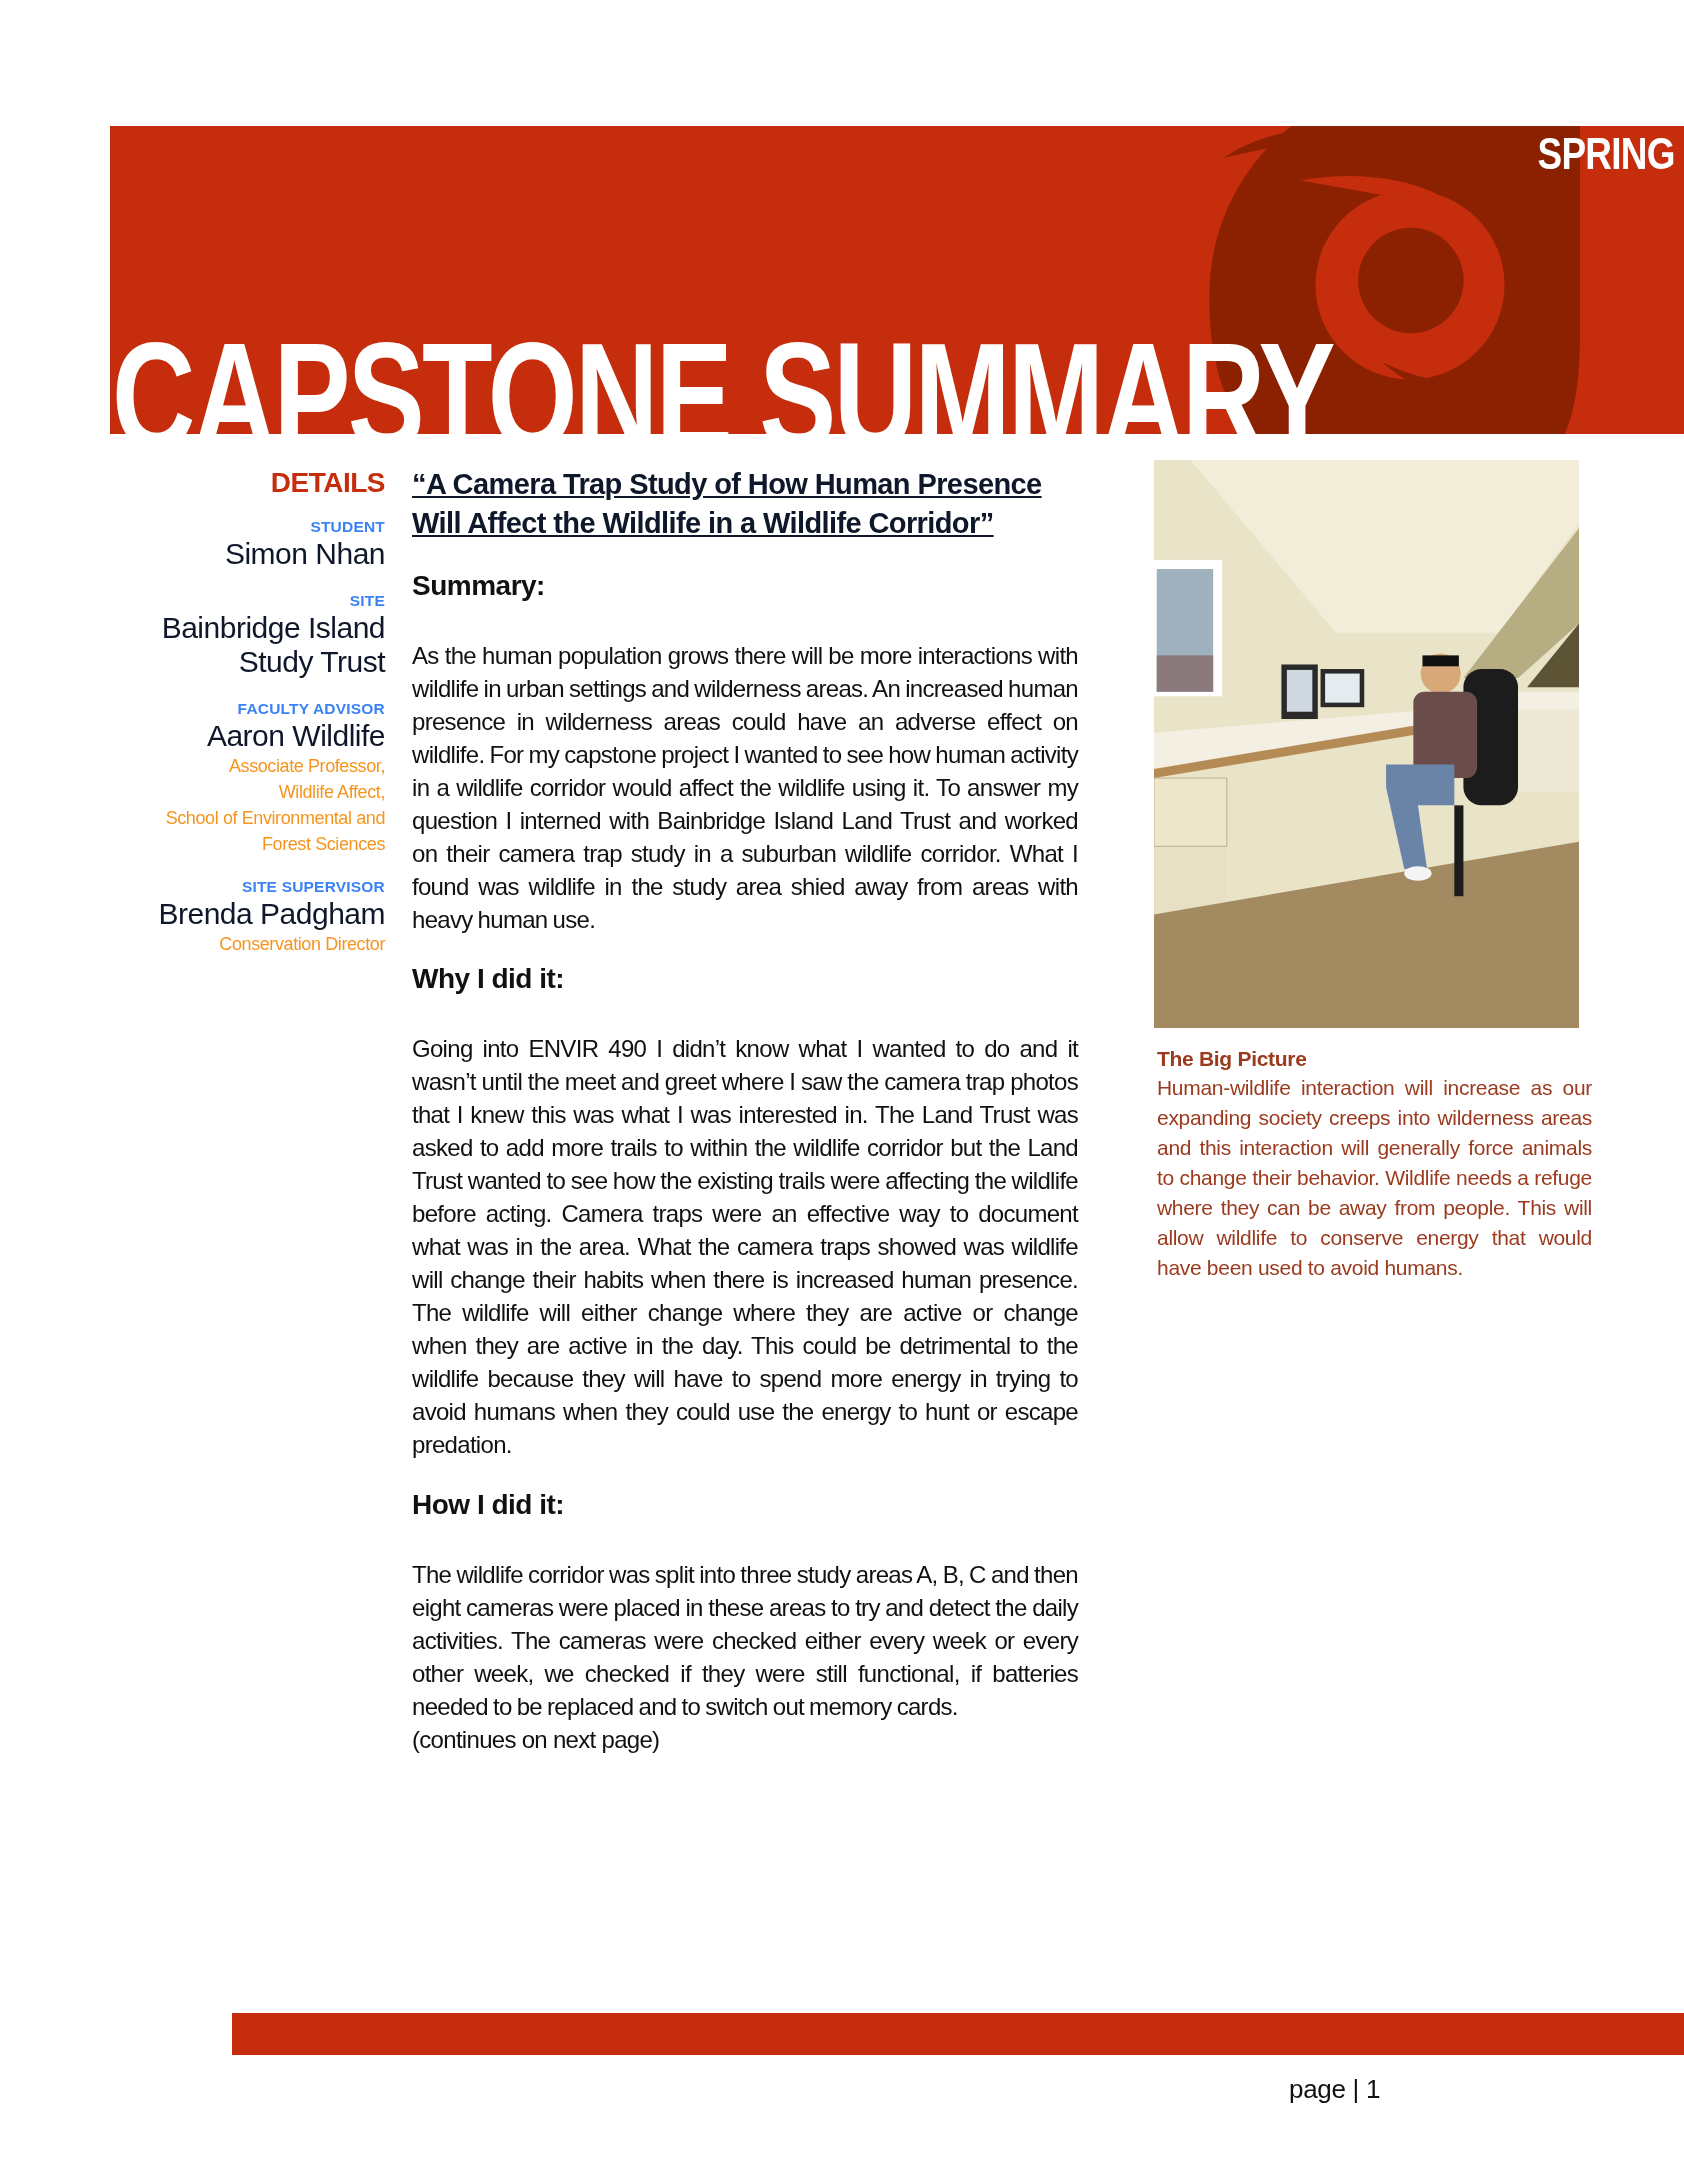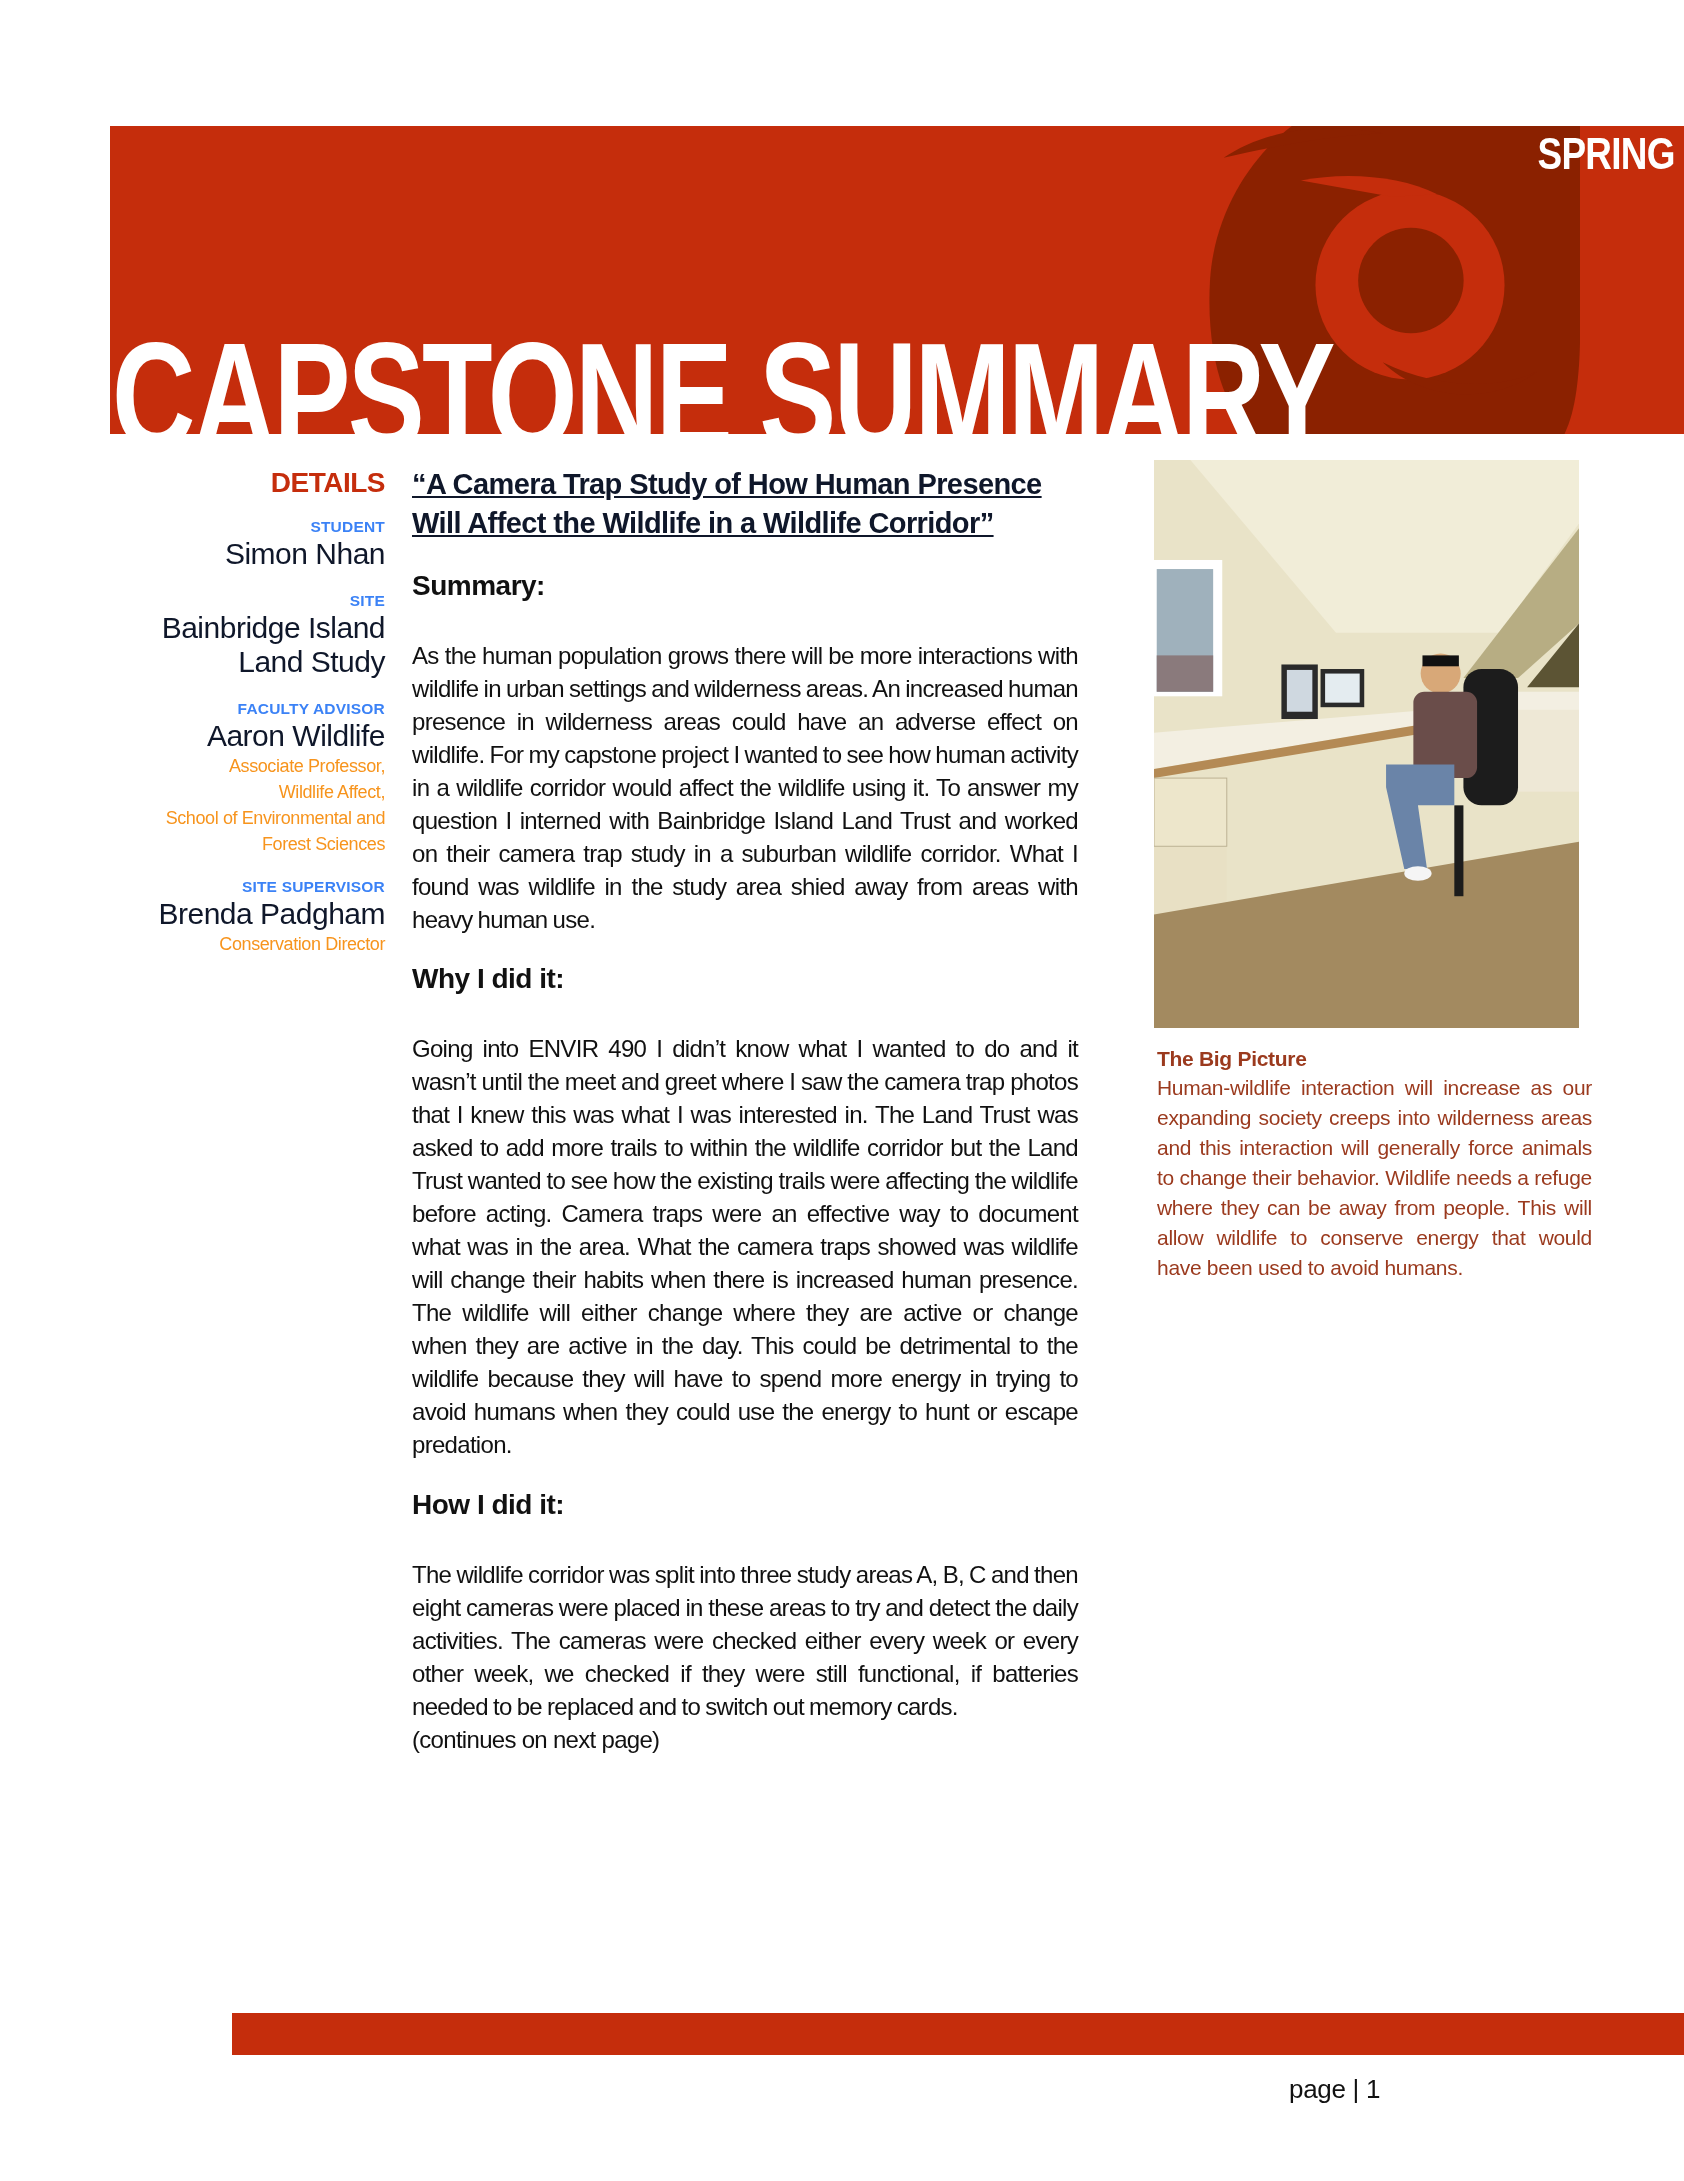--- a/index.html
+++ b/index.html
@@ -84,21 +84,21 @@
   <div class="heading">DETAILS</div>
 
   <div class="group">
     <div class="label">STUDENT</div>
     <div class="value">Simon Nhan</div>
   </div>
 
   <div class="group">
     <div class="label">SITE</div>
     <div class="value">Bainbridge Island</div>
-    <div class="value">Land Study</div>
+    <div class="value">Study Trust</div>
   </div>
 
   <div class="group">
     <div class="label">FACULTY ADVISOR</div>
     <div class="value">Aaron Wildlife</div>
     <div class="sub">Associate Professor,</div>
     <div class="sub">Wildlife Affect,</div>
     <div class="sub">School of Environmental and</div>
     <div class="sub">Forest Sciences</div>
   </div>

